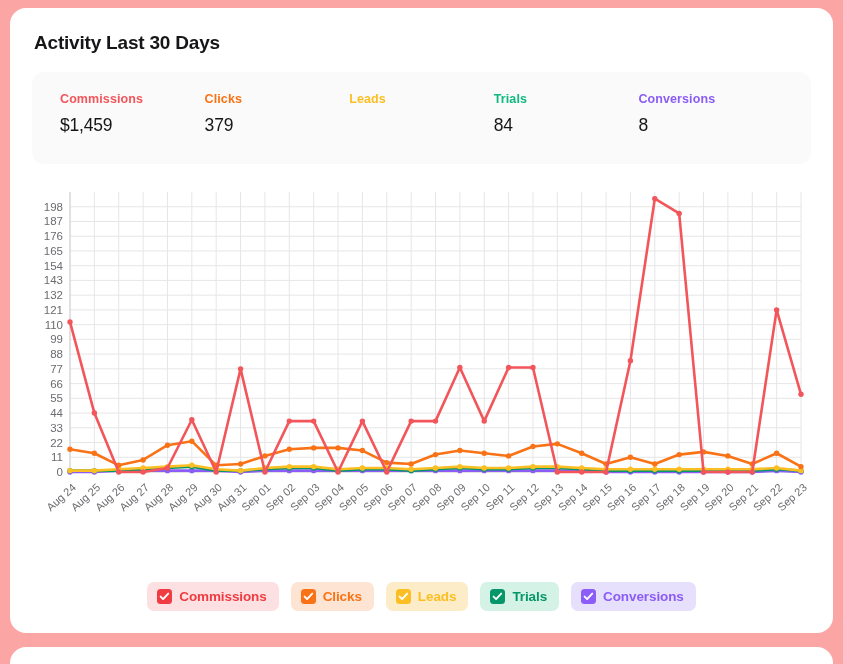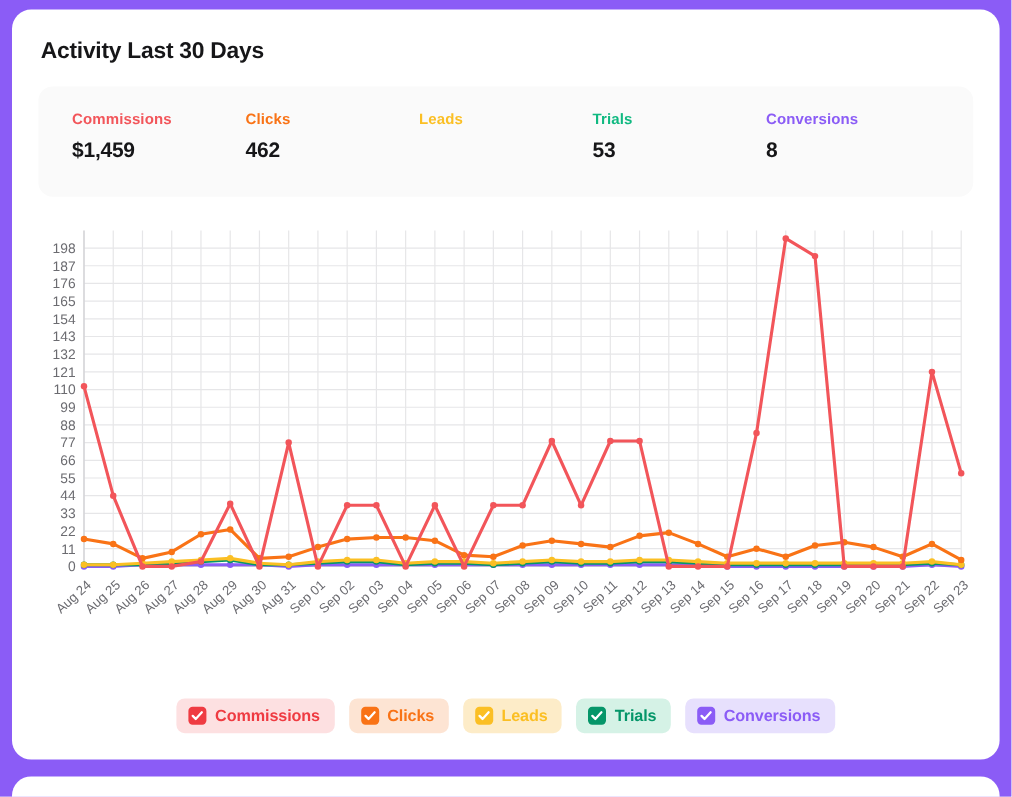--- a/index.html
+++ b/index.html
@@ -6,21 +6,21 @@
   * { box-sizing: border-box; }
   html, body {
     margin: 0; padding: 0;
     width: 843px; height: 664px;
     background: #f2f2f3;
     font-family: "Liberation Sans", sans-serif;
     overflow: hidden;
   }
   .page {
     width: 843px; height: 664px;
-    background: #8b5cf6;
+    background: #fca5a5;
     padding: 8px 10px 0 10px;
   }
   .card {
     background: #ffffff;
     border-radius: 16px;
     width: 823px;
     padding: 18px 22px 16px 22px;
     position: relative;
   }
   .card-title {
@@ -41,21 +41,21 @@
   }
   .stat { width: 20%; }
   .stat-label {
     font-size: 12.5px;
     font-weight: 600;
     margin-bottom: 9px;
     letter-spacing: 0.1px;
   }
   .stat-value {
     font-size: 17.5px;
-    font-weight: bold;
+    font-weight: normal;
     color: #161618;
     letter-spacing: -0.2px;
   }
 
   
   .chart-wrap {
     position: relative;
     width: 779px;
     height: 400px;
     margin-left: 0px;
@@ -122,28 +122,28 @@
 
     <div class="card-title">Activity Last 30 Days</div>
 
     <div class="stats-band">
       <div class="stat">
         <div class="stat-label" style="color: rgb(242, 85, 90);">Commissions</div>
         <div class="stat-value">$1,459</div>
       </div>
       <div class="stat">
         <div class="stat-label" style="color: rgb(249, 115, 22);">Clicks</div>
-        <div class="stat-value">462</div>
+        <div class="stat-value">379</div>
       </div>
       <div class="stat">
         <div class="stat-label" style="color: rgb(251, 191, 36);">Leads</div>
       </div>
       <div class="stat">
         <div class="stat-label" style="color: rgb(16, 185, 129);">Trials</div>
-        <div class="stat-value">53</div>
+        <div class="stat-value">84</div>
       </div>
       <div class="stat">
         <div class="stat-label" style="color: rgb(139, 92, 246);">Conversions</div>
         <div class="stat-value">8</div>
       </div>
     </div>
 
     <div class="chart-wrap">
       <svg class="chart-svg" id="chart" width="779" height="400" viewBox="0 0 779 400">
           <line x1="38" y1="292" x2="769" y2="292" stroke="#e6e6e8" stroke-width="1"></line>

